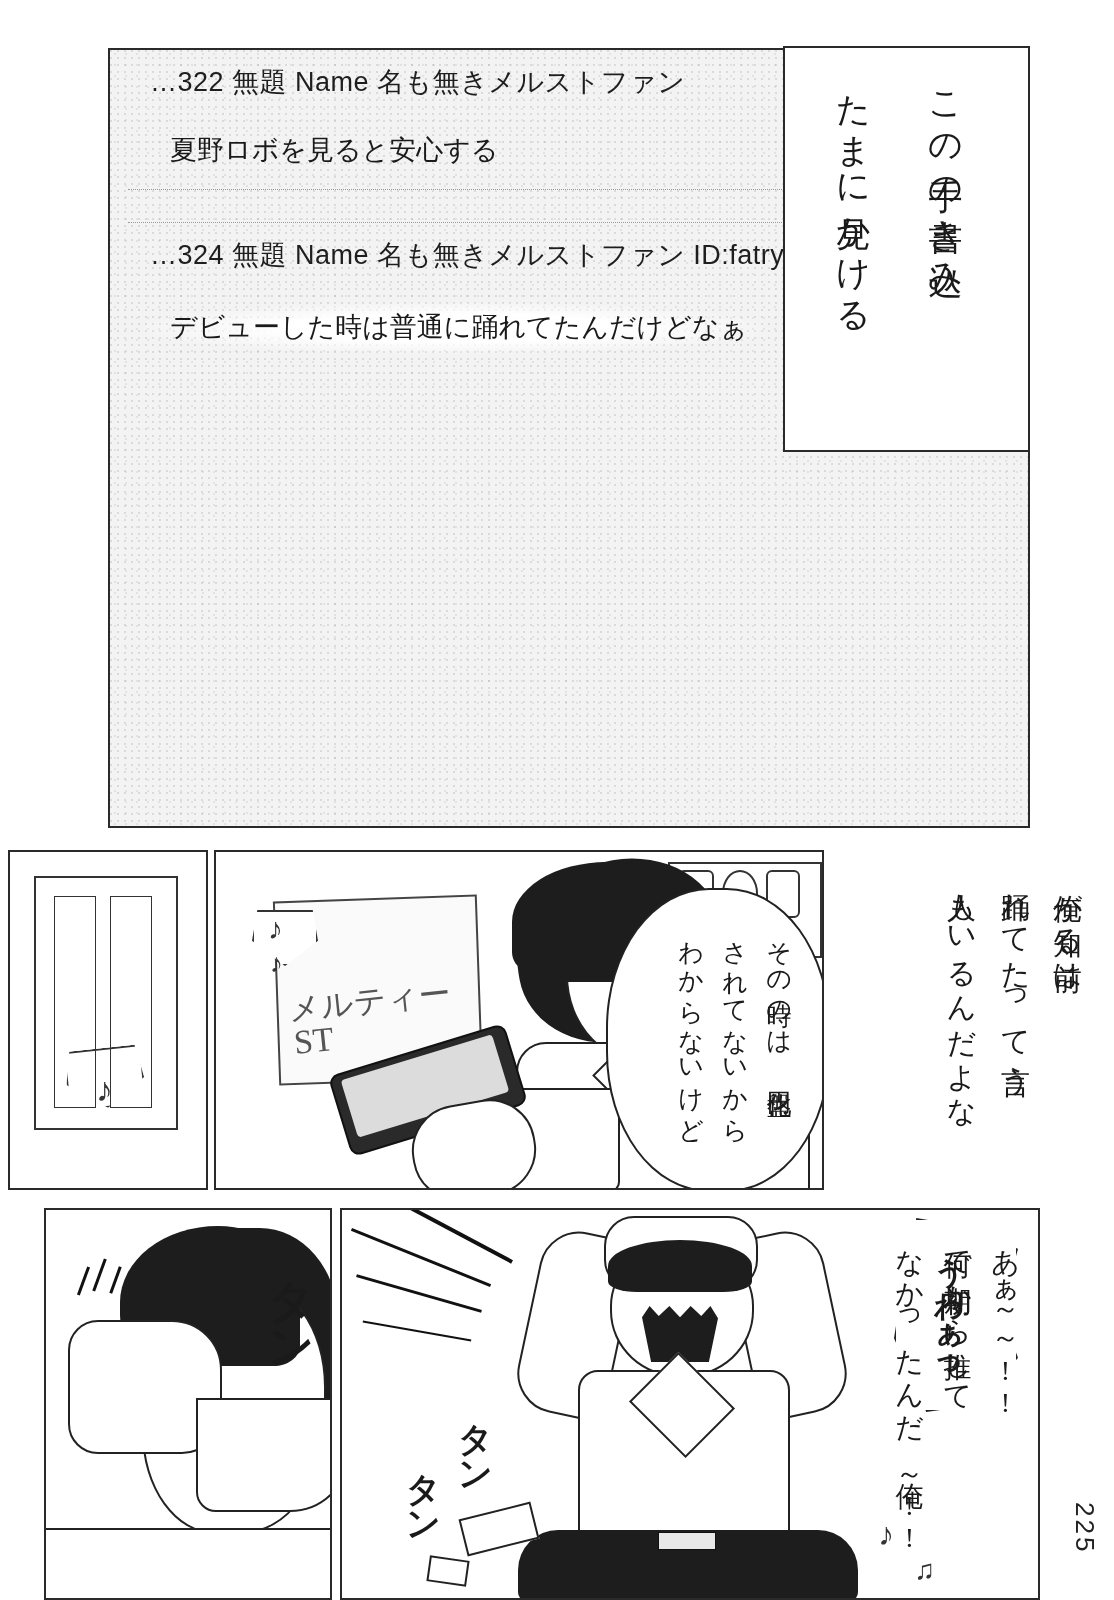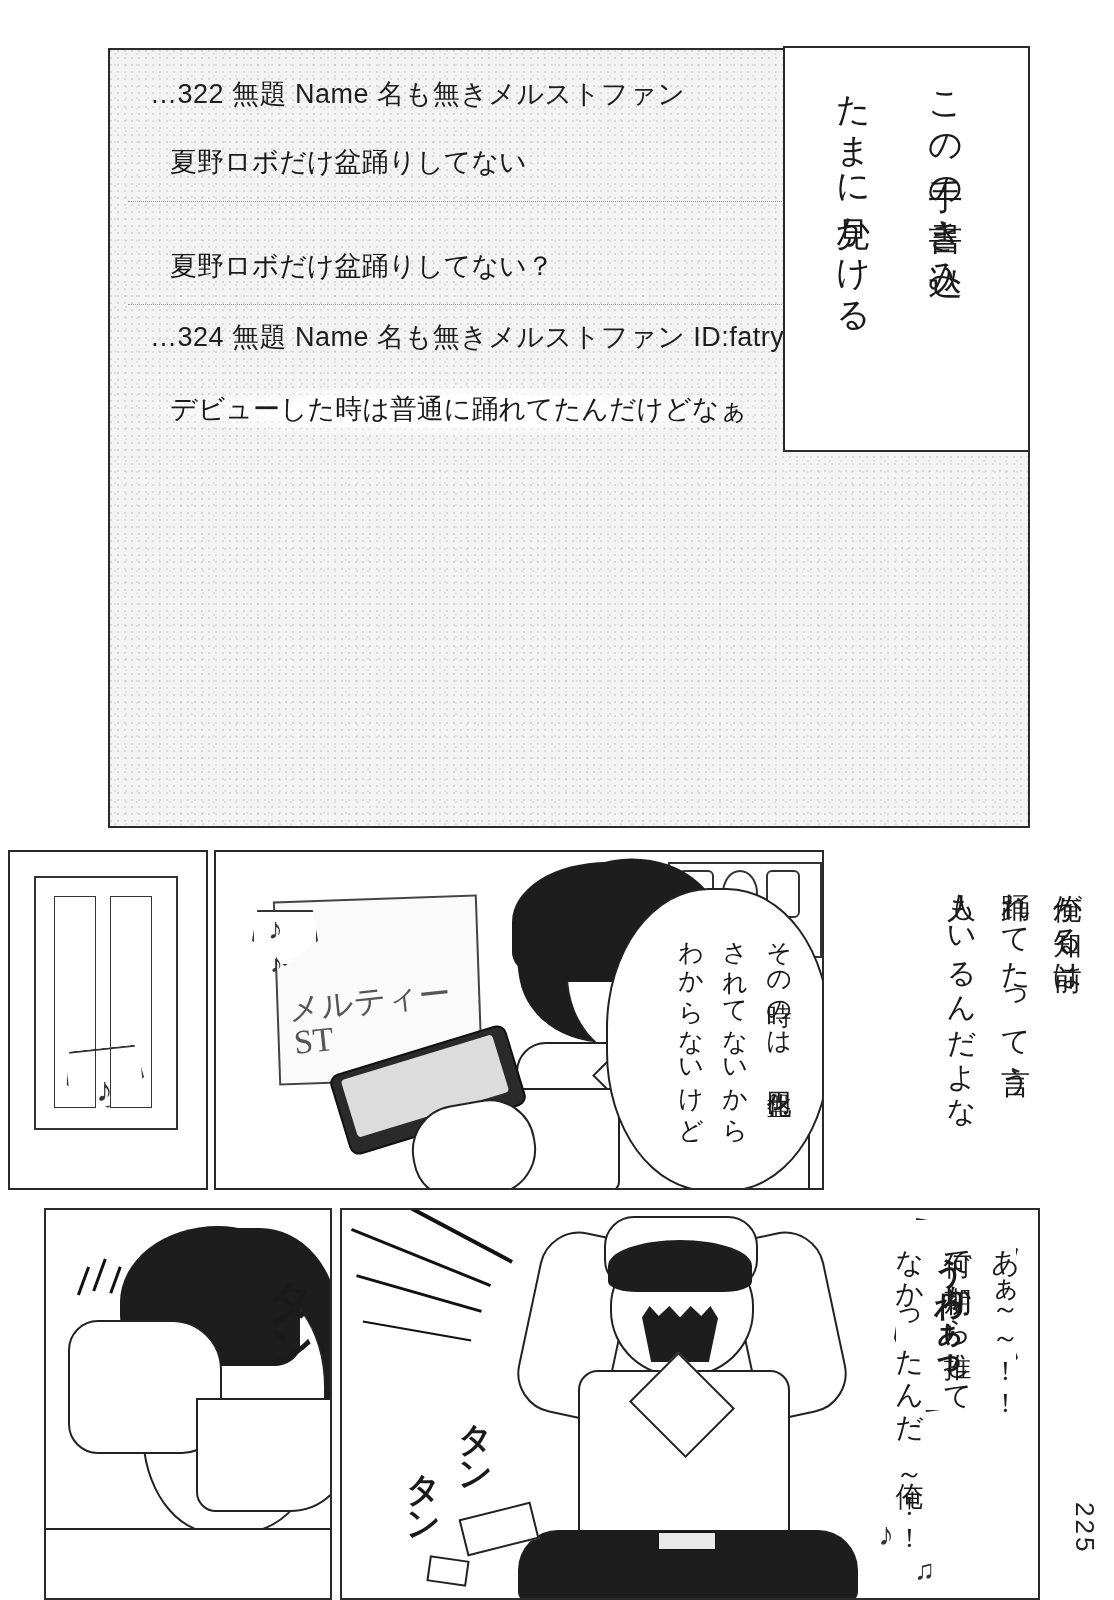--- a/index.html
+++ b/index.html
@@ -11,21 +11,21 @@
   .panel-forum{
     position:absolute;left:108px;top:48px;width:922px;height:780px;
     border:2px solid #2a2a2a;background:#f3f3f3;
     background-image:
       radial-gradient(circle at 1px 1px, rgba(0,0,0,0.10) 1px, transparent 1px),
       radial-gradient(circle at 5px 4px, rgba(0,0,0,0.07) 1px, transparent 1px);
     background-size:7px 7px, 11px 11px;
     box-sizing:border-box;
     overflow:hidden;
   }
-  .posts{position:absolute;left:18px;top:12px;right:8px;}
+  .posts{position:absolute;left:18px;top:0;right:8px;}
   .post{position:relative;padding:14px 0 18px 0;}
   .post + .post{border-top:1px dotted #9a9a9a;}
   .post-head{
     font-size:27px;letter-spacing:0.5px;white-space:nowrap;
     color:#1e1e1e;padding-left:22px;
   }
   .post-body{
     font-size:27px;margin-top:30px;padding-left:42px;line-height:1.5;
     white-space:pre-line;
   }
@@ -98,25 +98,24 @@
 </head>
 <body>
 
 <div class="page">
 
   <div class="panel-forum">
     <div class="posts">
 
       <div class="post">
         <div class="post-head">…322 無題 Name 名も無きメルストファン</div>
-        <div class="post-body">夏野ロボだけ盆踊りしてない</div>
+        <div class="post-body">夏野ロボを見ると安心する</div>
       </div>
 
       <div class="post">
-        <div class="post-body">夏野ロボだけ盆踊りしてない？</div>
       </div>
 
       <div class="post">
         <div class="post-head">…324 無題 Name 名も無きメルストファン ID:fatrygun</div>
         <div class="post-body highlight">デビューした時は普通に踊れてたんだけどなぁ</div>
       </div>
 
 
     </div>
   </div>

